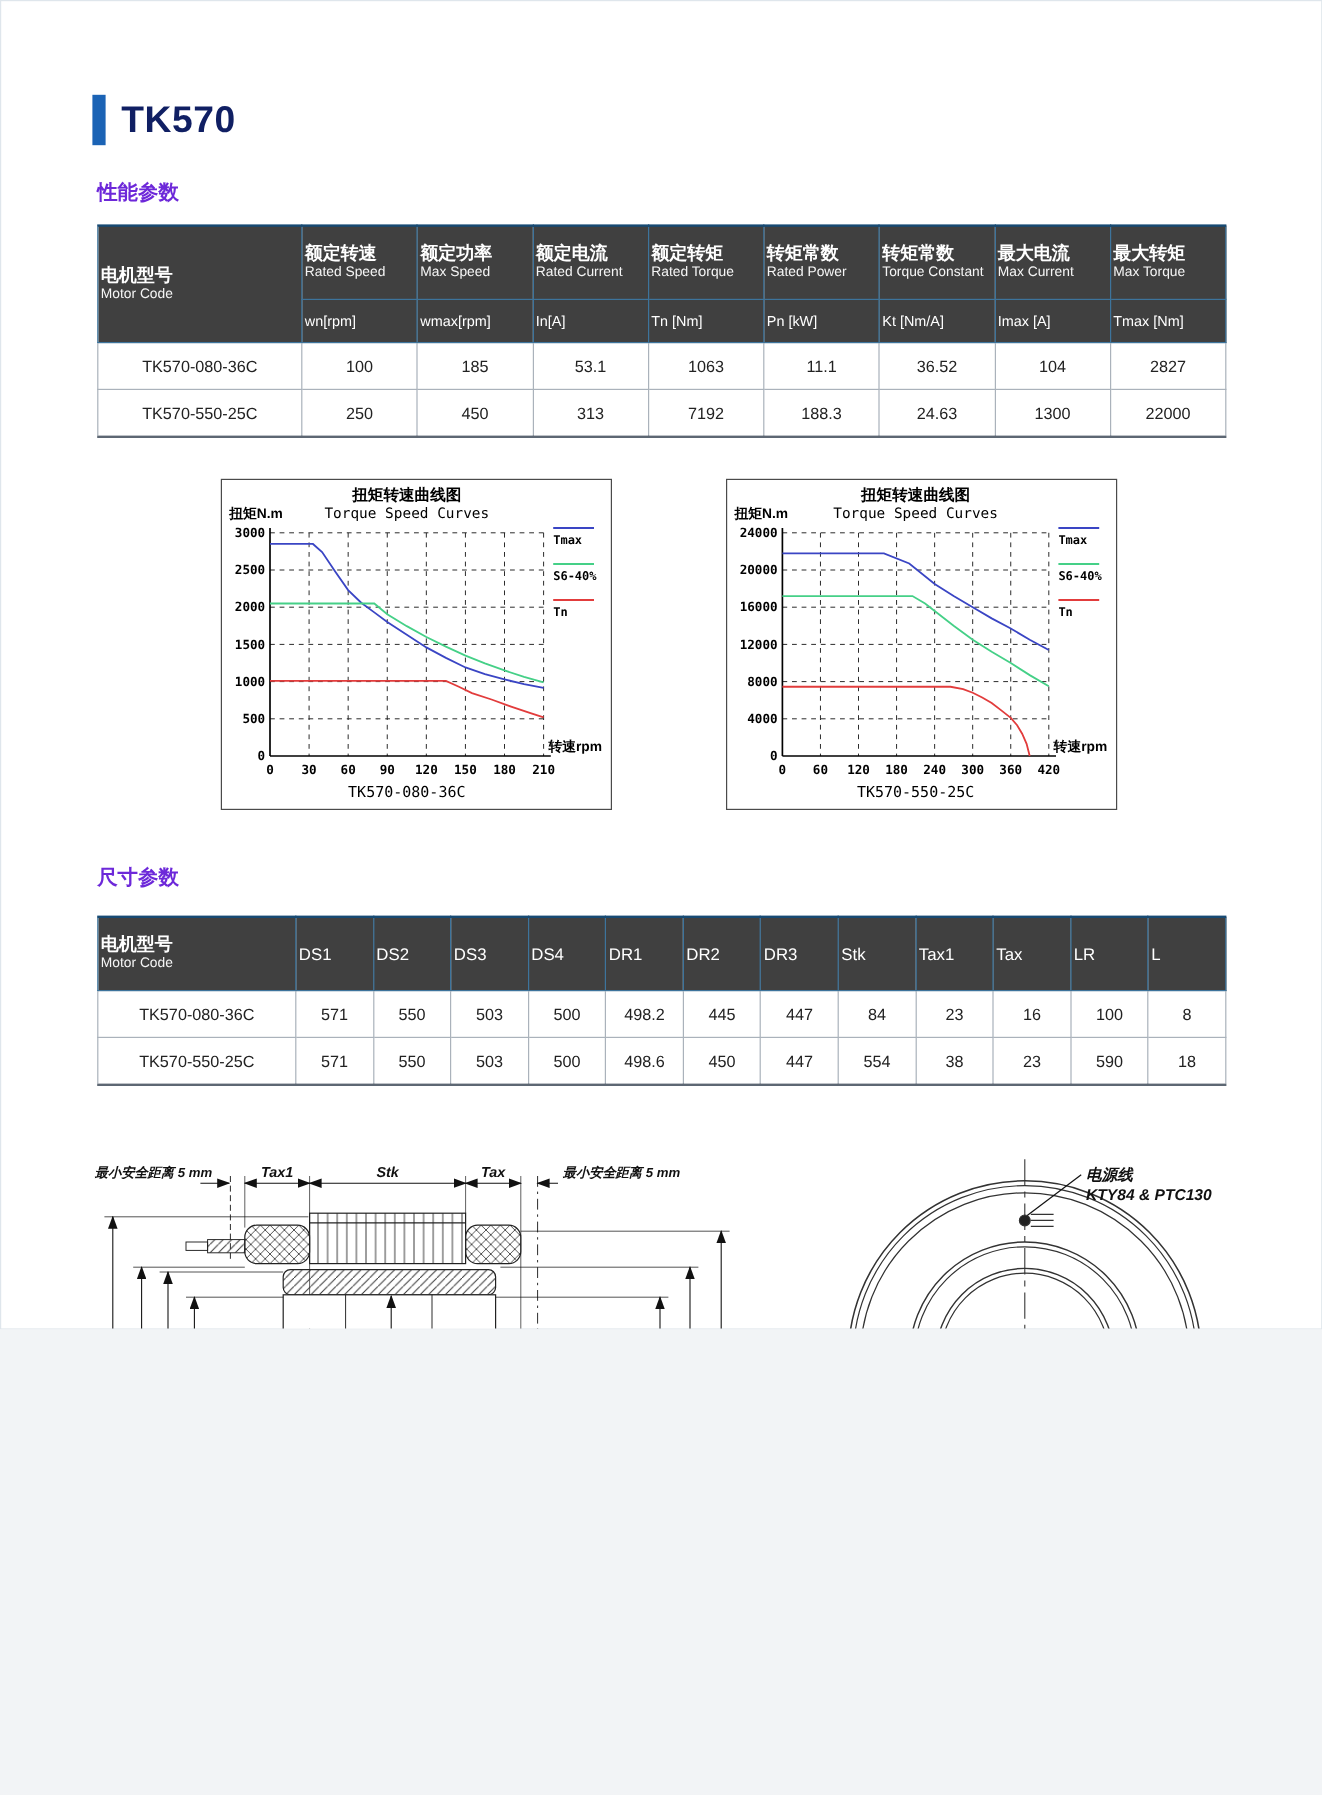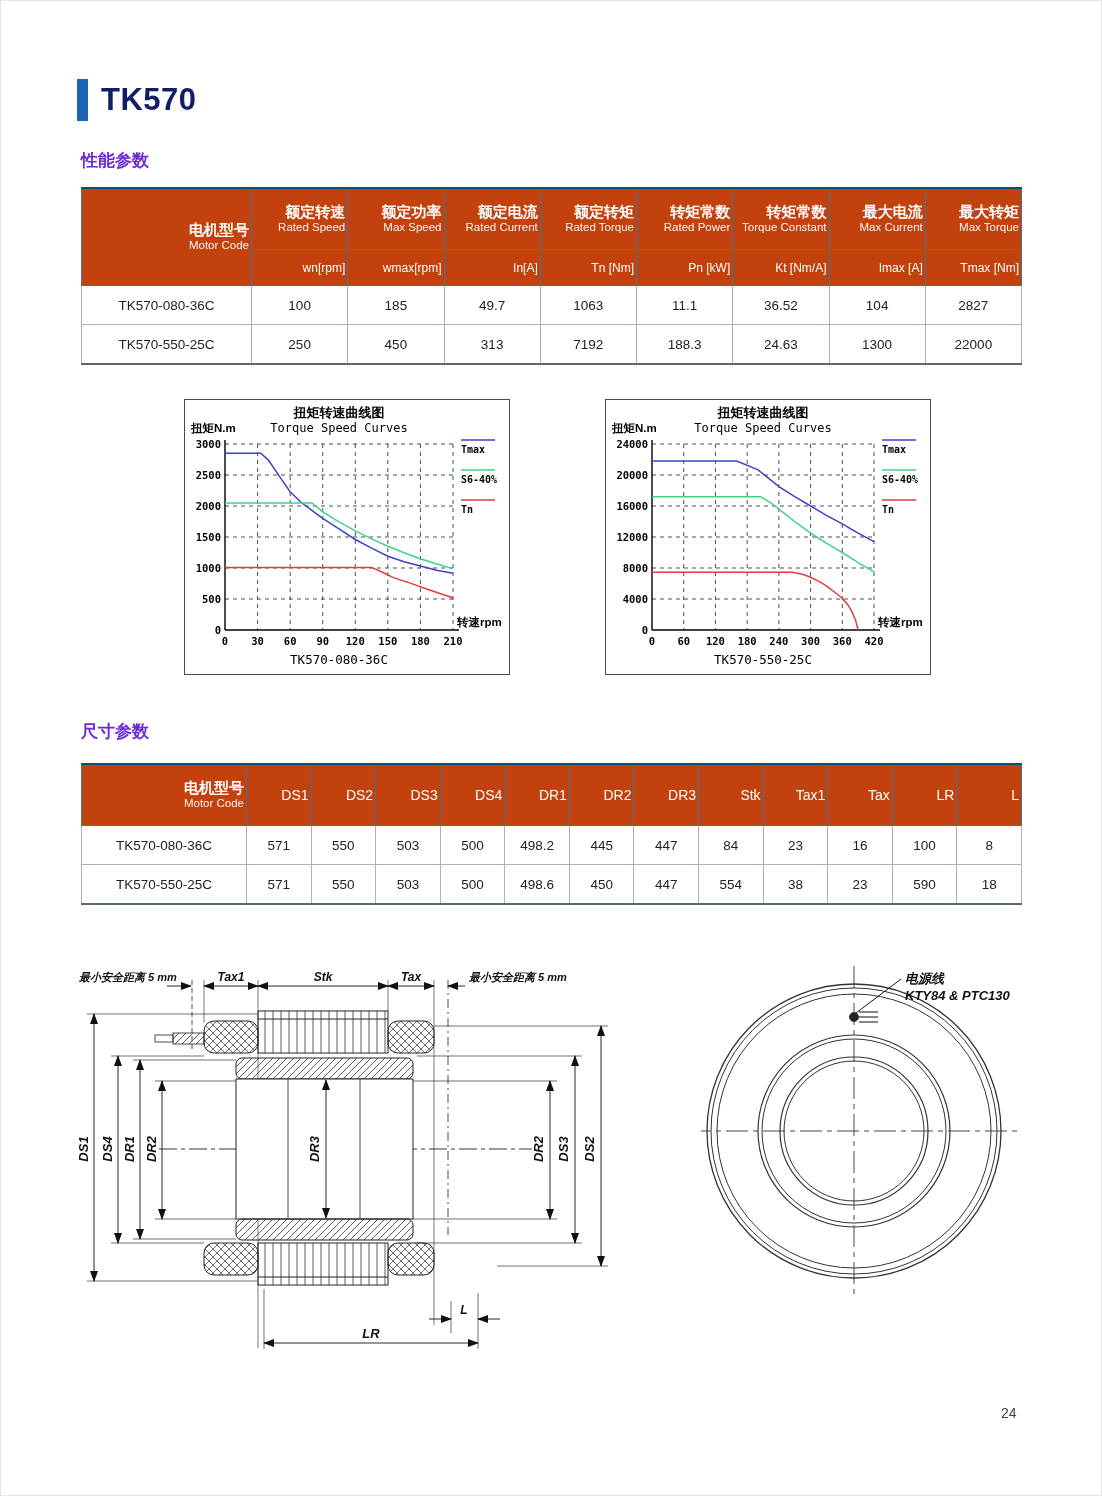--- a/index.html
+++ b/index.html
@@ -1,32 +1,32 @@
 <!DOCTYPE html>
 <html><head>
 <meta charset="utf-8">
 <style>
   html,body{margin:0;padding:0;background:#f2f4f6;}
-  .page{position:relative;width:1102px;height:1496px;margin:0 auto;background:#ffffff;
+  .page{position:relative;width:1102px;height:1108px;margin:0 auto;background:#ffffff;
         border:1px solid #dfe6ec;box-sizing:border-box;
         font-family:"Liberation Sans",sans-serif;color:#222;overflow:hidden;}
   
   .title-block{position:absolute;left:76px;top:78px;display:flex;align-items:center;}
   .accent-bar{width:11px;height:42px;background:#1b63b5;margin-right:13px;}
   .page-title{font-size:31px;font-weight:bold;color:#101f63;letter-spacing:.5px;margin:0;}
   .sec-heading{position:absolute;left:80px;font-size:17px;font-weight:bold;color:#6d28d9;margin:0;}
   #sec-perf{top:148px;}
   #sec-dim{top:719px;}
   
   table.data{position:absolute;left:80px;width:941px;border-collapse:collapse;table-layout:fixed;
              border-bottom:2px solid #5d6773;border-top:2px solid #174a73;}
   #perf-table{top:186px;}
   #dim-table{top:762px;}
-  table.data th{background:#c2410c;color:#fff;font-weight:normal;border:1px solid #3d749c;
-                text-align:right;vertical-align:middle;padding:2px;}
+  table.data th{background:#404040;color:#fff;font-weight:normal;border:1px solid #3d749c;
+                text-align:left;vertical-align:middle;padding:2px;}
   table.data th .zh{font-size:15px;font-weight:bold;line-height:1.25;}
   table.data th .en{font-size:11.5px;opacity:.95;line-height:1.2;}
   table.data tr.hdr th{height:56px;}
   table.data tr.units th{height:31px;font-size:12px;}
   table.data td{border:1px solid #aab2bb;font-size:13.5px;color:#222;text-align:center;
                 height:36px;background:#fff;}
   #dim-table th{height:56px;font-size:14px;}
   #dim-table th .zh{font-size:15px;}
   
   .chart-box{position:absolute;width:324px;height:274px;border:1px solid #4a4a4a;background:#fff;}
@@ -113,21 +113,21 @@
           <th>Kt [Nm/A]</th>
           <th>Imax [A]</th>
           <th>Tmax [Nm]</th>
         </tr>
       </thead>
     <tbody id="perf-body">
         <tr>
           <td>TK570-080-36C</td>
           <td>100</td>
           <td>185</td>
-          <td>49.7</td>
+          <td>53.1</td>
           <td>1063</td>
           <td>11.1</td>
           <td>36.52</td>
           <td>104</td>
           <td>2827</td>
         </tr>
         <tr>
           <td>TK570-550-25C</td>
           <td>250</td>
           <td>450</td>

